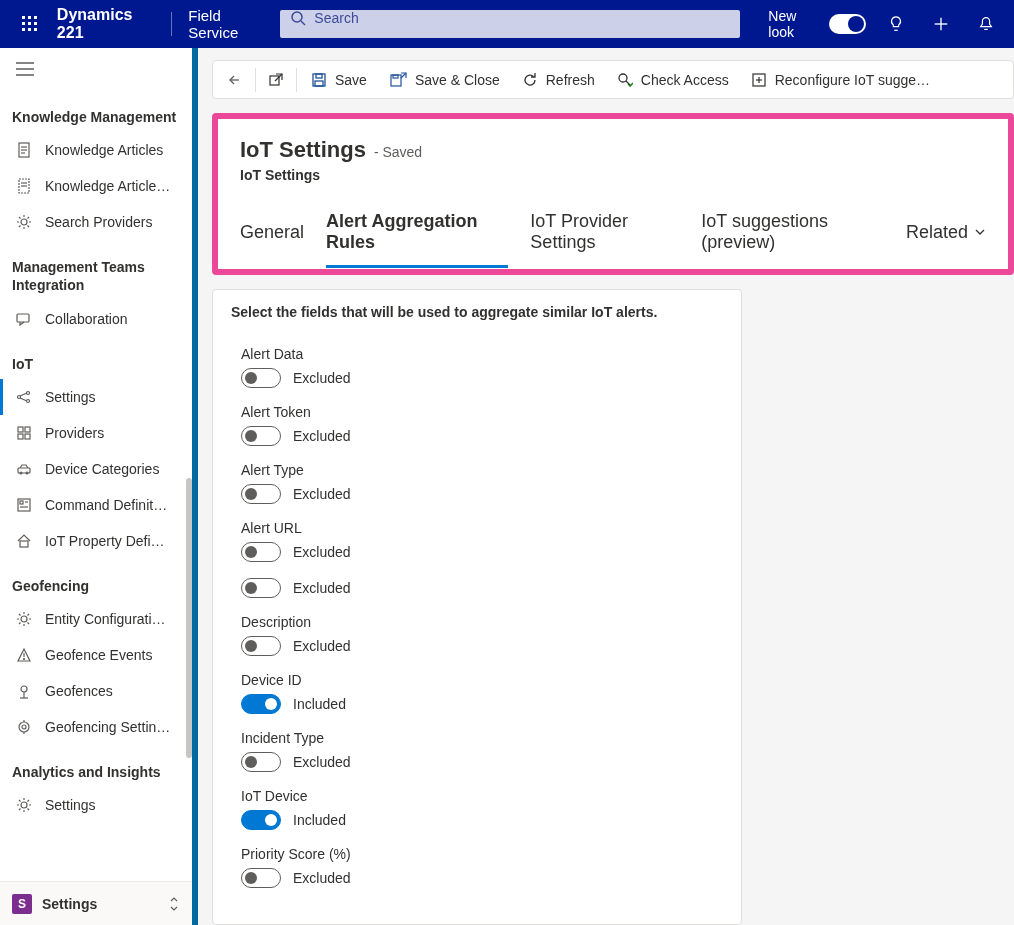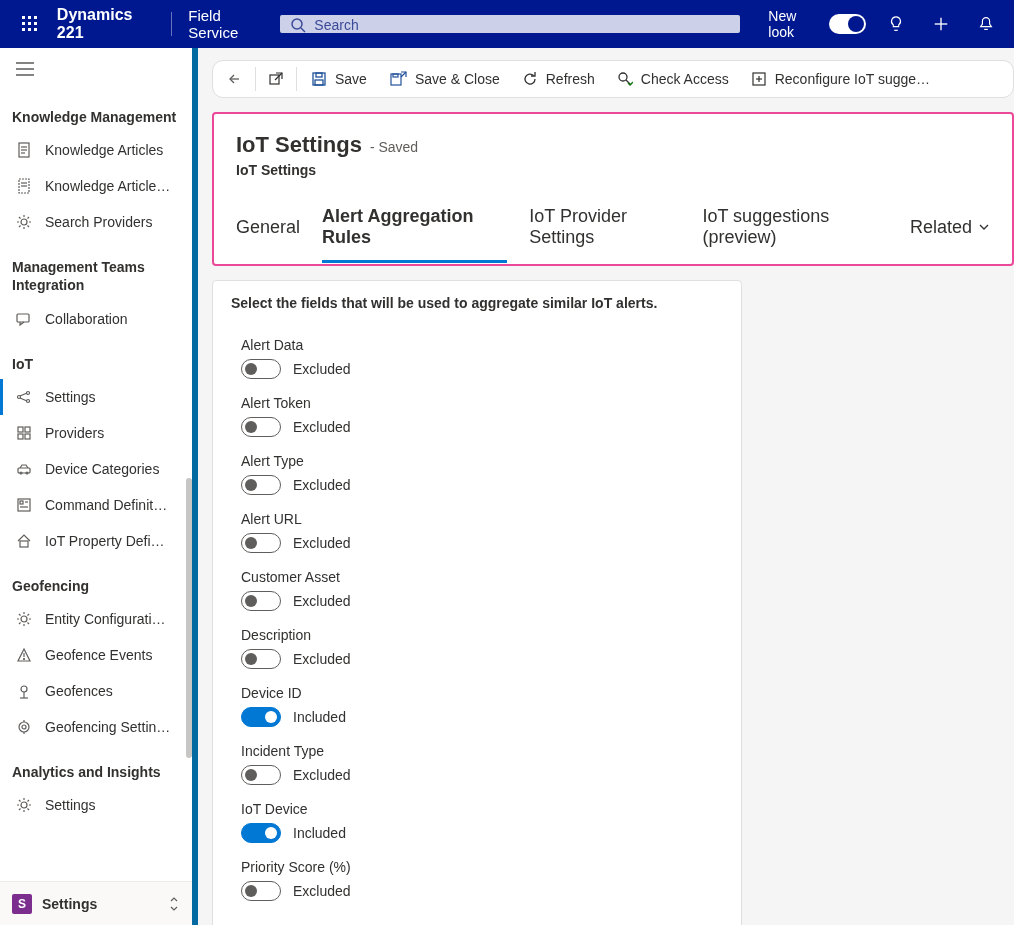--- a/index.html
+++ b/index.html
@@ -29,24 +29,24 @@
       display:flex; align-items:center; gap:16px;
       padding-left:4px;
     }
     .topbar .product .brand { font-weight:600; font-size:16px; }
     .topbar .product .divider { width:1px; height:24px; background:rgba(255,255,255,0.4); }
     .topbar .product .app { font-size:15px; }
     .search-wrap {
       flex:1; display:flex; justify-content:center; margin:0 12px;
     }
     .search {
-      width: 460px; height: 18px;
+      width: 460px; height: 28px;
       background:#ccd1e9;
       border-radius:2px;
-      display:flex; align-items:flex-end; padding:0 10px;
+      display:flex; align-items:flex-start; padding:0 10px;
       color:#2a3a8c;
     }
     .search input {
       background:transparent; border:none; outline:none;
       color:#323130; flex:1; margin-left:8px; font-size:14px;
     }
     .search input::placeholder { color:#3b4a99; }
     .top-right {
       display:flex; align-items:center; gap:4px;
     }
@@ -119,35 +119,35 @@
       font-weight:600; border-radius:2px;
     }
     .area-switch .lbl { flex:1; font-weight:600; }
     
     .main {
       flex:1; background:#f5f5f5; padding:12px 0 0 14px;
       overflow:hidden; display:flex; flex-direction:column;
     }
     .cmdbar {
       background:#fff; height:44px;
-      border:1px solid #e1dfdd; border-radius:11px;
+      border:1px solid #e1dfdd; border-radius:4px;
       display:flex; align-items:center; padding:0 6px;
       gap:2px;
     }
     .cmd {
       display:flex; align-items:center; gap:8px;
       height:36px; padding:0 10px; cursor:pointer;
       border-radius:2px;
       white-space:nowrap;
     }
     .cmd.iconly { padding:0 8px; }
     .vsep { width:1px; height:24px; background:#e1dfdd; margin:0 2px;}
     .page-card {
       margin-top:14px;
-      background:#fff; border:2px solid #ec4899; border-radius:4px;
+      background:#fff; border:6px solid #ec4899; border-radius:4px;
       padding:18px 22px 0 22px;
     }
     .page-title-row { display:flex; align-items:baseline; gap:8px; }
     .page-title { font-size:22px; font-weight:600; }
     .saved { color:#605e5c; font-size:14px; }
     .subtitle { font-size:14px; font-weight:600; margin-top:4px; }
     .tabs {
       display:flex; gap:22px; margin-top:20px;
       border-bottom:1px solid transparent;
     }
@@ -535,21 +535,20 @@
           <div class="field">
     <div class="fld-label">Alert URL</div>
     <div class="fld-row">
       <div class="switch ">
                 <div class="k"></div>
               </div>
       <span class="state">Excluded</span>
     </div>
           </div>
           <div class="field">
-    <div class="fld-label">Customer Asset</div>
     <div class="fld-row">
       <div class="switch ">
                 <div class="k"></div>
               </div>
       <span class="state">Excluded</span>
     </div>
           </div>
           <div class="field">
     <div class="fld-label">Description</div>
     <div class="fld-row">

